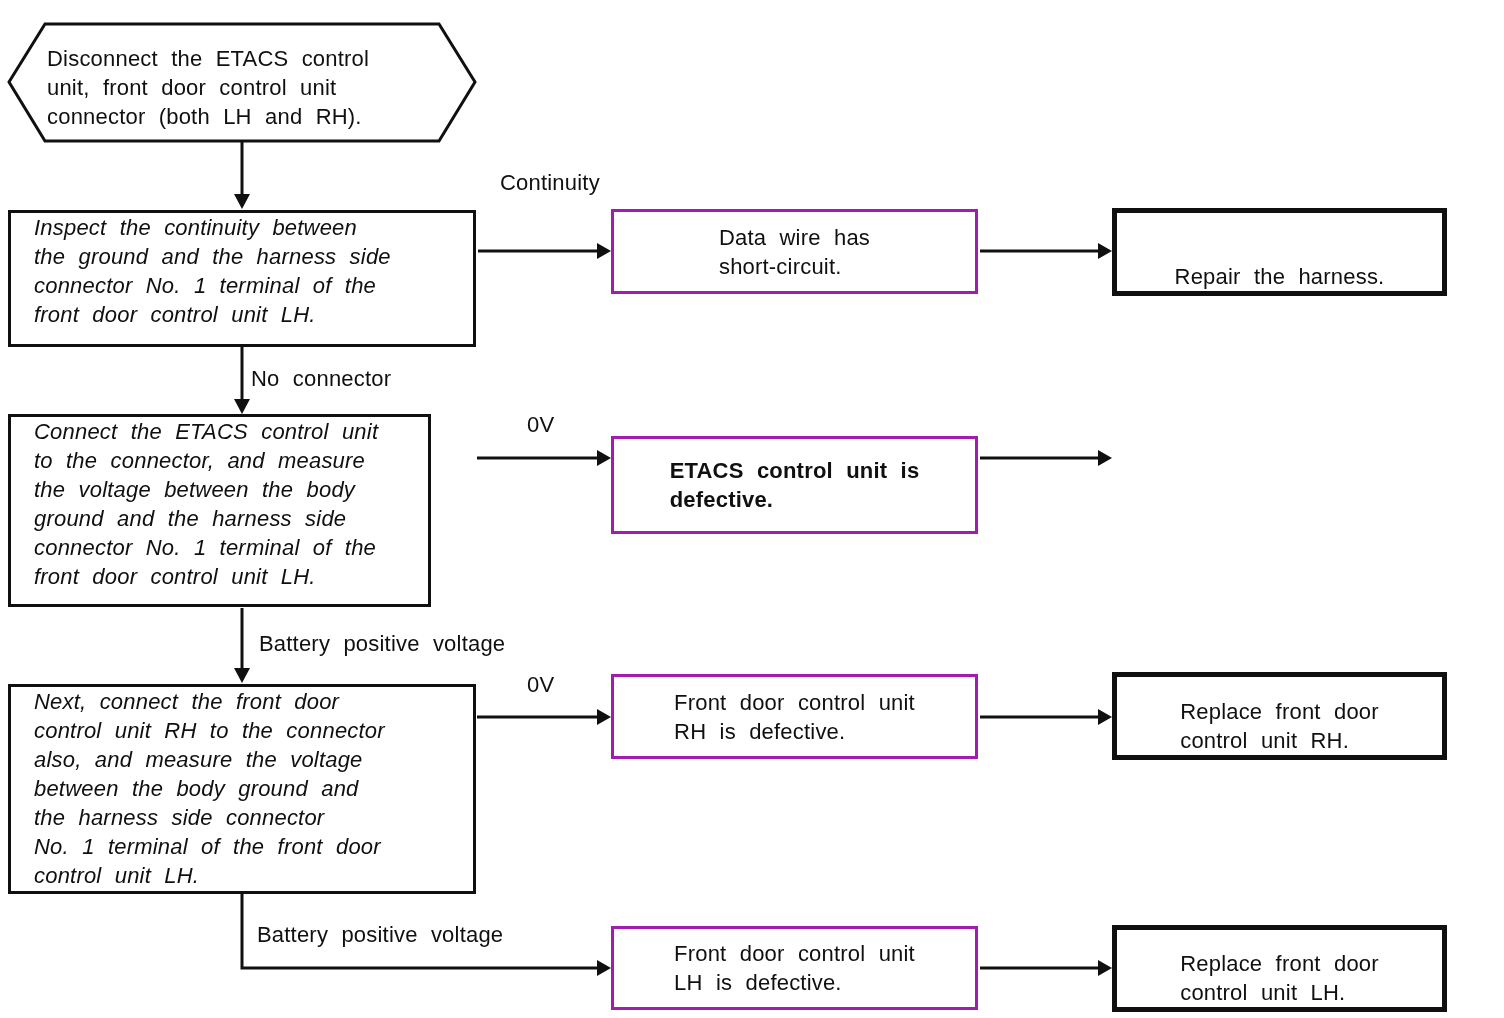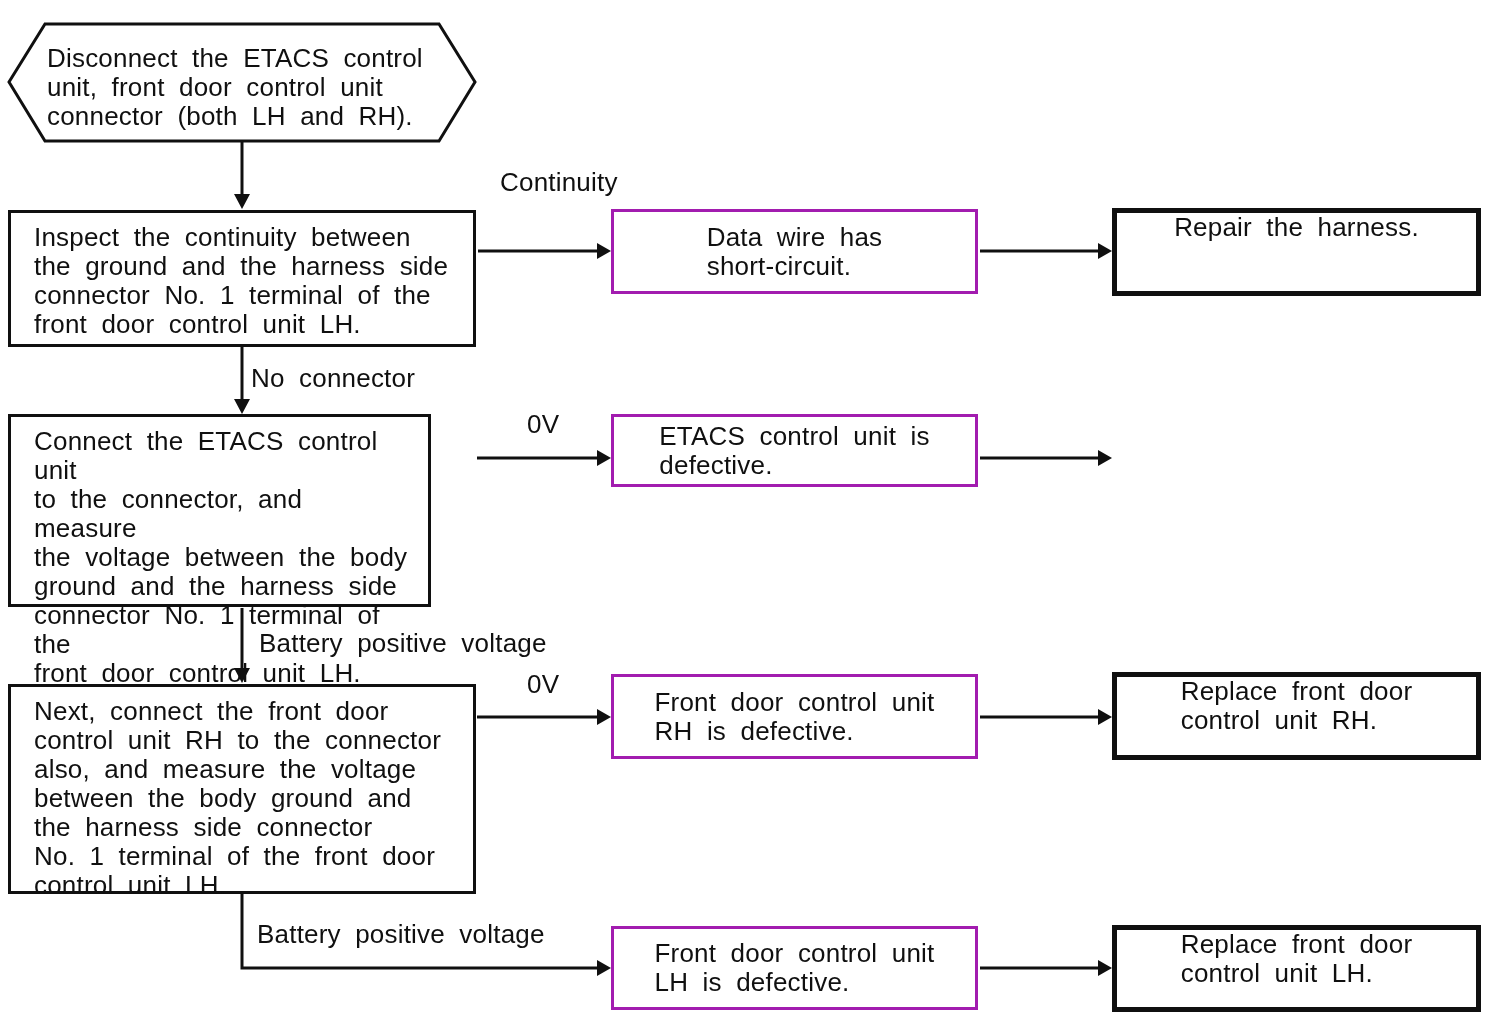--- a/index.html
+++ b/index.html
@@ -15,55 +15,55 @@
   .connectors {
     position: absolute;
     left: 0; top: 0;
     width: 1504px; height: 1018px;
     pointer-events: none;
   }
   .connectors path { stroke: #101010; stroke-width: 3; fill: none; }
   .connectors polygon { fill: #101010; stroke: none; }
 
   .node-text, .edge-label {
-    font-size: 26px;
+    font-size: 22px;
     line-height: 29px;
     letter-spacing: 0.2px;
     word-spacing: 7px;
     white-space: pre-line;
     color: #101010;
   }
 
   .hexagon { position: absolute; left: 7px; top: 22px; width: 470px; height: 121px; }
   .hexagon svg { position: absolute; left: 0; top: 0; width: 100%; height: 100%; }
   .hexagon .node-text { position: absolute; left: 40px; top: 22px; }
 
   .box { position: absolute; box-sizing: border-box; background: #ffffff; }
 
   .step-box { border: 3px solid #101010; }
-  .step-box .node-text { padding: 10px 18px 0 23px; }
+  .step-box .node-text { padding: 0 18px 0 23px; font-style: italic; }
   .step1 { left: 8px;  top: 210px; width: 468px; height: 137px; }
   .step2 { left: 8px;  top: 414px; width: 423px; height: 193px; }
   .step3 { left: 8px;  top: 684px; width: 468px; height: 210px; }
 
   .result-box {
     border: 3px solid #a21caf;
     left: 611px; width: 367px;
     display: flex; align-items: center; justify-content: center;
     text-align: left;
   }
   .result1 { top: 209px; height: 85px; }
-  .result2 { top: 414px; height: 73px; }
+  .result2 { top: 436px; height: 98px; font-weight: bold; }
   .result3 { top: 674px; height: 85px; }
   .result4 { top: 926px; height: 84px; }
 
   .action-box {
     border: 5px solid #101010;
-    left: 1112px; width: 369px;
-    display: flex; align-items: flex-start; justify-content: center;
+    left: 1112px; width: 335px;
+    display: flex; align-items: flex-end; justify-content: center;
     text-align: left;
   }
   .action1 { top: 208px; height: 88px; }
   .action2 { top: 413px; height: 88px; }
   .action3 { top: 672px; height: 88px; }
   .action4 { top: 925px; height: 87px; }
 
   .edge-label { position: absolute; white-space: nowrap; }
   .lbl-continuity   { left: 480px; top: 168px; margin-left: 20px; }
   .lbl-nocontinuity { left: 251px; top: 364px; }

